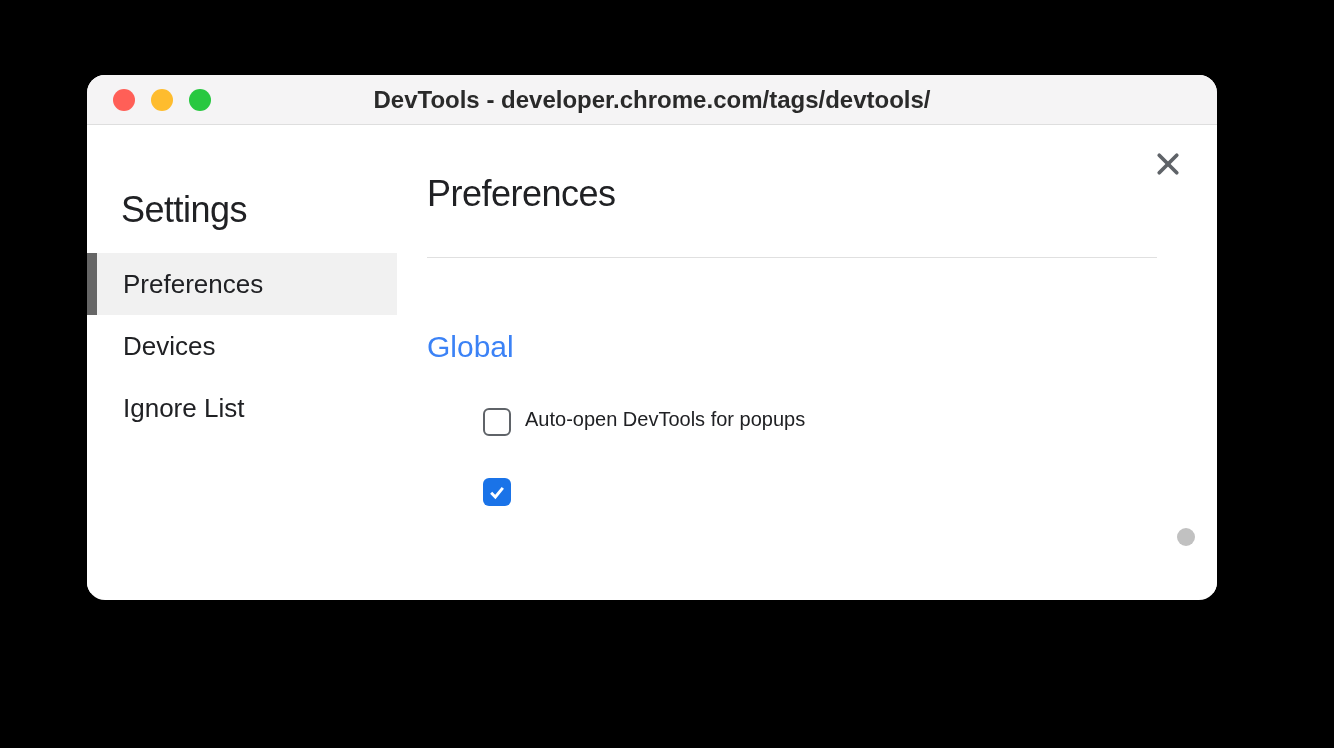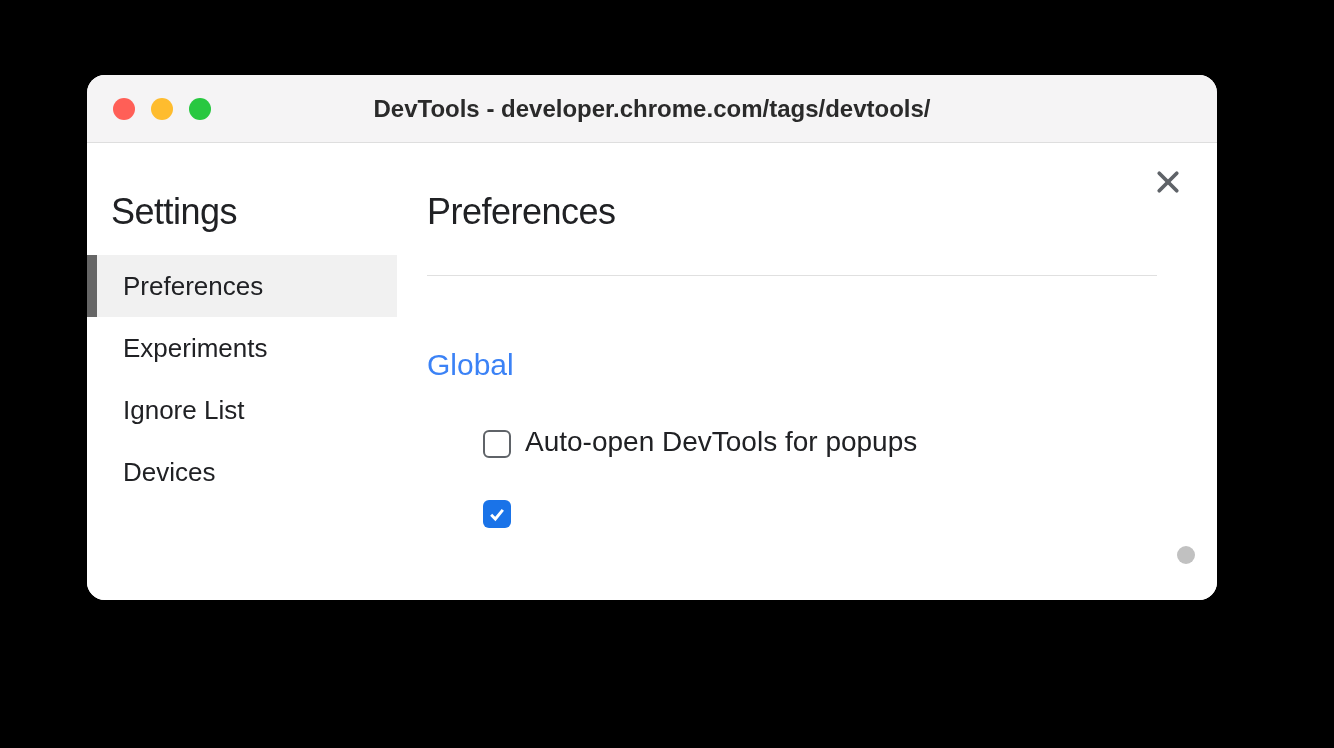--- a/index.html
+++ b/index.html
@@ -15,21 +15,21 @@
     left: 87px;
     top: 75px;
     width: 1130px;
     height: 525px;
     background: #fff;
     border-radius: 18px;
     box-shadow: 0 25px 60px rgba(0,0,0,0.5);
     overflow: hidden;
   }
   .titlebar {
-    height: 68px;
+    height: 50px;
     background: #f5f4f5;
     border-bottom: 1px solid #dedede;
     display: flex;
     align-items: center;
     position: relative;
   }
   .traffic-lights {
     display: flex;
     gap: 16px;
     margin-left: 26px;
@@ -59,22 +59,23 @@
   .sidebar {
     width: 310px;
     padding-top: 48px;
     position: relative;
     overflow: hidden;
   }
   .sidebar-title {
     font-size: 36px;
     font-weight: 400;
     color: #202124;
-    padding: 0 0 22px 24px;
+    padding: 0 0 22px 34px;
     letter-spacing: -0.5px;
+    margin-top: 16px;
   }
   .sidebar-item {
     height: 62px;
     display: flex;
     align-items: center;
     padding-left: 36px;
     font-size: 26px;
     color: #202124;
     cursor: pointer;
     position: relative;
@@ -126,24 +127,24 @@
     margin-right: 40px;
   }
   .section-head {
     font-size: 30px;
     color: #3b82f6;
     margin-top: 72px;
     margin-bottom: 44px;
   }
   .option-row {
     display: flex;
-    align-items: flex-end;
+    align-items: flex-start;
     gap: 14px;
     padding-left: 56px;
-    font-size: 28px;
+    font-size: 20px;
     color: #202124;
     margin-bottom: 42px;
     cursor: pointer;
   }
   .chk {
     width: 28px;
     height: 28px;
     border-radius: 6px;
     display: flex;
     align-items: center;
@@ -190,27 +191,24 @@
 
   <div class="content">
 
     <div class="sidebar">
       <div class="sidebar-title">Settings</div>
 
       <div class="sidebar-item active">
         <span>Preferences</span>
       </div>
       <div class="sidebar-item">
-        <span>Experiments</span>
+        <span>Devices</span>
       </div>
       <div class="sidebar-item">
         <span>Ignore List</span>
-      </div>
-      <div class="sidebar-item">
-        <span>Devices</span>
       </div>
     </div>
 
     <div class="main">
       <div class="close-btn">
         <svg viewBox="0 0 24 24">
           <line x1="5" y1="5" x2="19" y2="19" stroke="currentColor" stroke-width="3" stroke-linecap="round"></line>
           <line x1="19" y1="5" x2="5" y2="19" stroke="currentColor" stroke-width="3" stroke-linecap="round"></line>
         </svg>
       </div>

